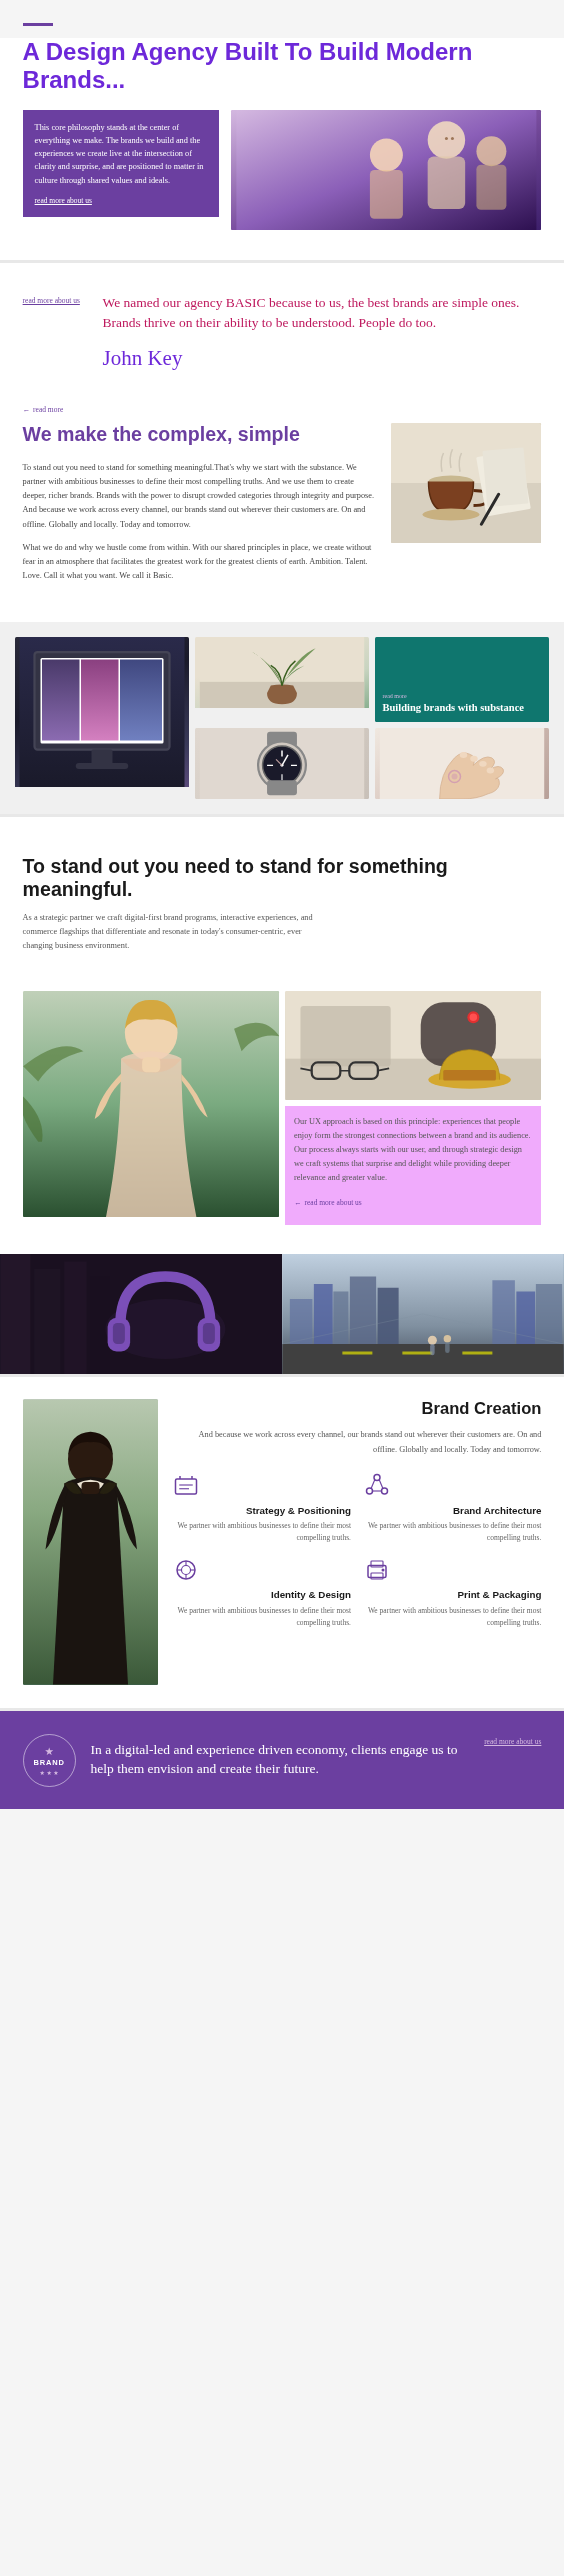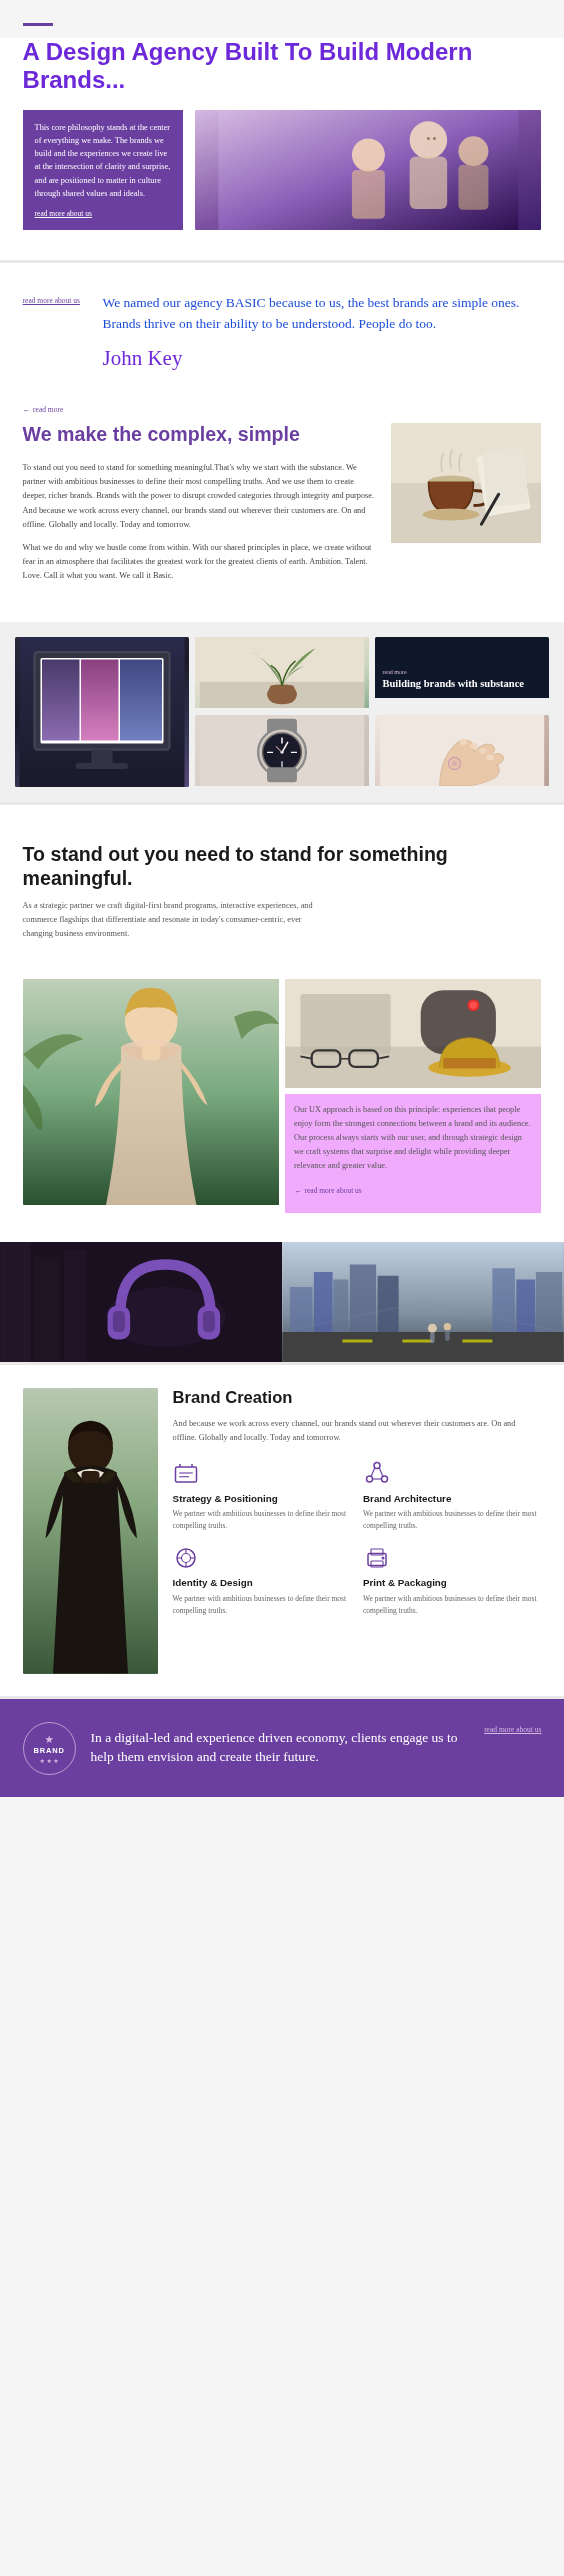--- a/index.html
+++ b/index.html
@@ -35,21 +35,21 @@
       display: flex;
       gap: 12px;
       align-items: flex-start;
     }
     .hero-text-box {
       background: #6b3fa0;
       color: #fff;
       padding: 10.5px 12px;
       font-size: 8.3px;
       line-height: 1.6;
-      width: 160px;
+      width: 196px;
       flex-shrink: 0;
     }
     .hero-read-more {
       font-size: 7.5px;
       color: #fff;
       text-decoration: underline;
       cursor: pointer;
       display: block;
       margin-top: 7.5px;
     }
@@ -87,21 +87,21 @@
       white-space: nowrap;
       flex-shrink: 0;
       margin-top: 3px;
     }
     .agency-text {
       flex: 1;
     }
     .agency-text p {
       font-size: 13.5px;
       line-height: 1.5;
-      color: #1d4ed8;
+      color: #be185d;
       font-family: 'Georgia', serif;
     }
     .signature {
       font-family: 'Brush Script MT', cursive;
       font-size: 21px;
       color: #6d28d9;
       margin-top: 12px;
       display: block;
     }
 
@@ -187,22 +187,22 @@
       justify-content: center;
     }
 
     .img-plant {
       height: 71px;
       background: linear-gradient(160deg, #e8e0d0 30%, #c8d4c0 70%, #8ab090 100%);
       position: relative;
     }
 
     .img-building-brands {
-      height: 61px;
-      background: #0f172a;
+      height: 85px;
+      background: #0f766e;
       display: flex;
       flex-direction: column;
       justify-content: flex-end;
       padding: 7.5px;
       position: relative;
     }
     .img-building-brands .read-more-tag {
       font-size: 6px;
       color: #d4b8e0;
       margin-bottom: 3px;
@@ -295,20 +295,21 @@
       flex: 1;
     }
 
     
     .brand-creation-section {
       background: #fff;
       padding: 22.6px;
       display: flex;
       gap: 15px;
       align-items: flex-start;
+      text-align: right;
     }
     .brand-left-image {
       width: 135px;
       flex-shrink: 0;
       height: 286px;
       background: linear-gradient(160deg, #c8d0c8 0%, #9ab09a 30%, #6a907a 60%, #3a6050 100%);
       border-radius: 1.5px;
       position: relative;
       overflow: hidden;
     }

